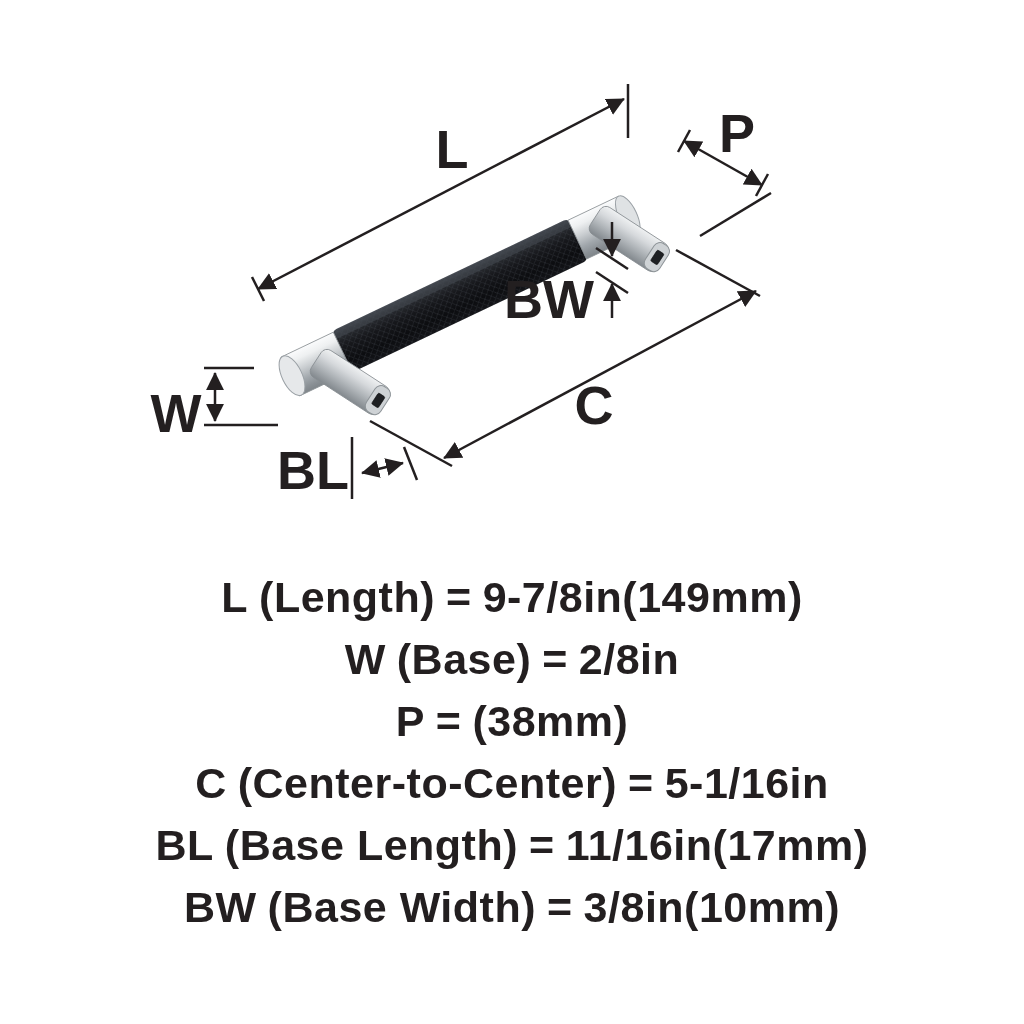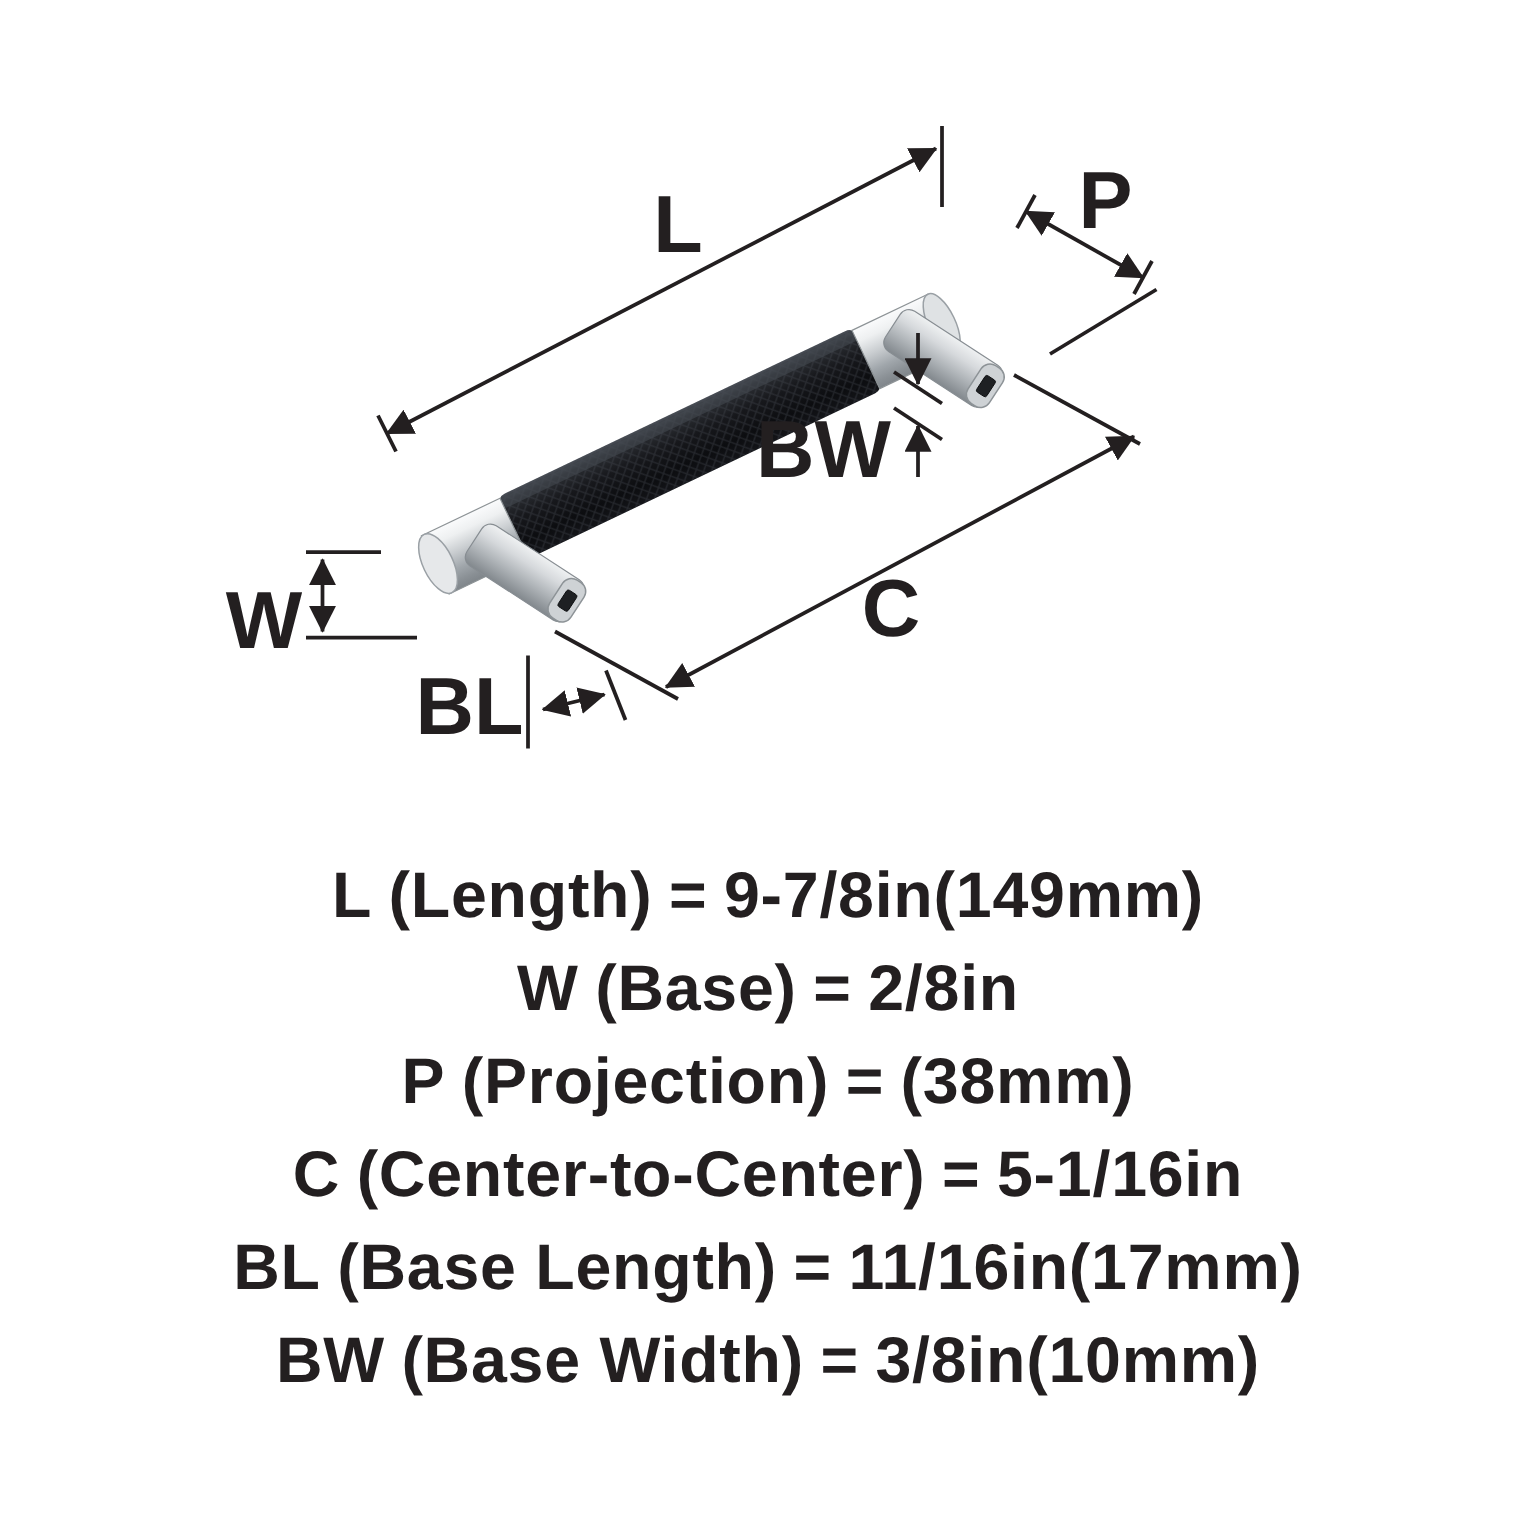--- a/index.html
+++ b/index.html
@@ -138,21 +138,20 @@
 
     <div class="legend-row">
       <span class="sym">W</span>
       <span class="name">(Base)</span>
       <span class="eq">=</span>
       <span class="val">2/8in</span>
     </div>
 
     <div class="legend-row">
       <span class="sym">P</span>
-      <span class="name">(Projection)</span>
       <span class="eq">=</span>
       <span class="metric">(38mm)</span>
     </div>
 
     <div class="legend-row">
       <span class="sym">C</span>
       <span class="name">(Center-to-Center)</span>
       <span class="eq">=</span>
       <span class="val">5-1/16in</span>
     </div>

